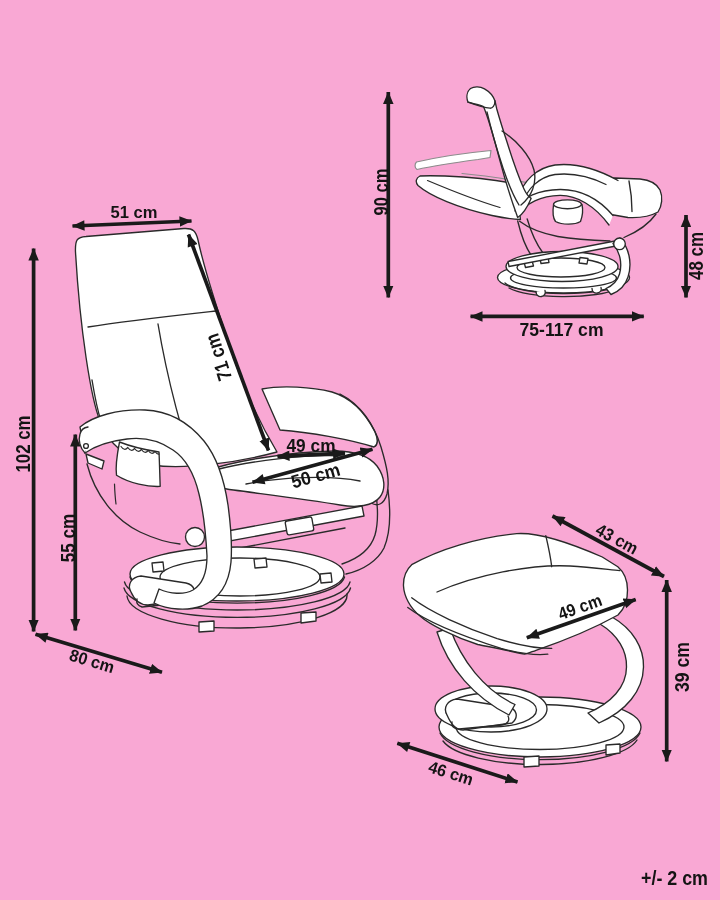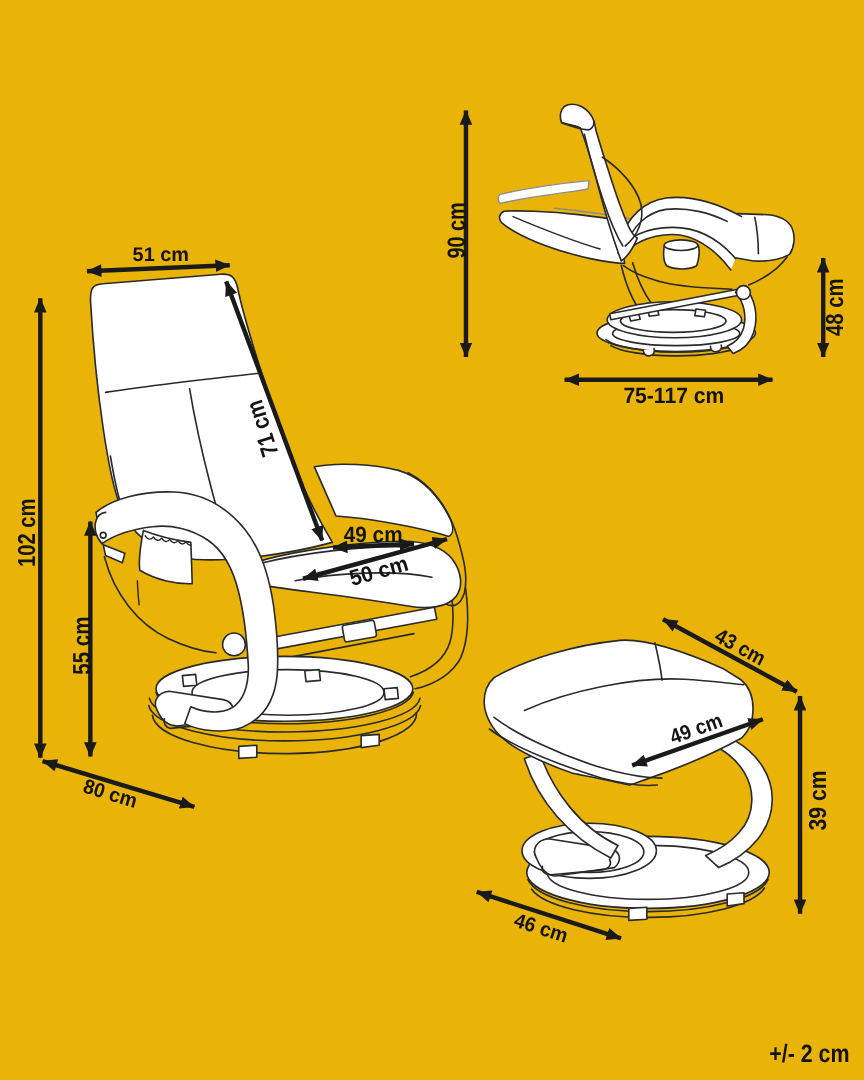--- a/index.html
+++ b/index.html
@@ -1,16 +1,16 @@
 <!DOCTYPE html>
 <html><head>
 <meta charset="utf-8">
 <style>
   html,body{margin:0;padding:0;background:#fff;}
-  .wrap{width:720px;height:900px;position:relative;overflow:hidden;background:#eab308;text-decoration:underline;}
+  .wrap{width:720px;height:900px;position:relative;overflow:hidden;background:#f9a8d4;text-decoration:underline;}
   svg{display:block;}
   text{font-family:"Liberation Sans",sans-serif;font-weight:bold;fill:#141414;}
 </style>
 </head>
 <body>
 <div class="wrap">
 <svg width="720" height="900" viewBox="0 0 720 900">
 <defs>
 <marker id="ae" markerWidth="16" markerHeight="12" refX="12" refY="5.25" orient="auto" markerUnits="userSpaceOnUse">
   <path d="M0,0 L12.5,5.25 L0,10.5 z" fill="#1a1a1a"></path>

